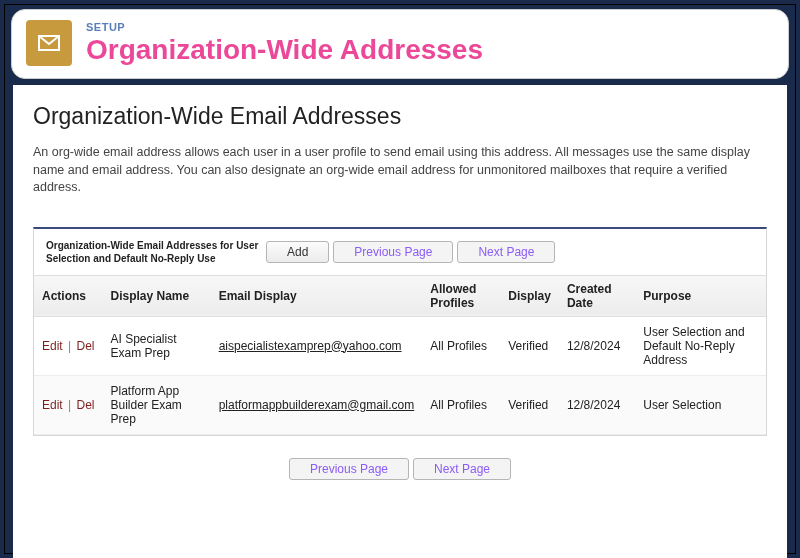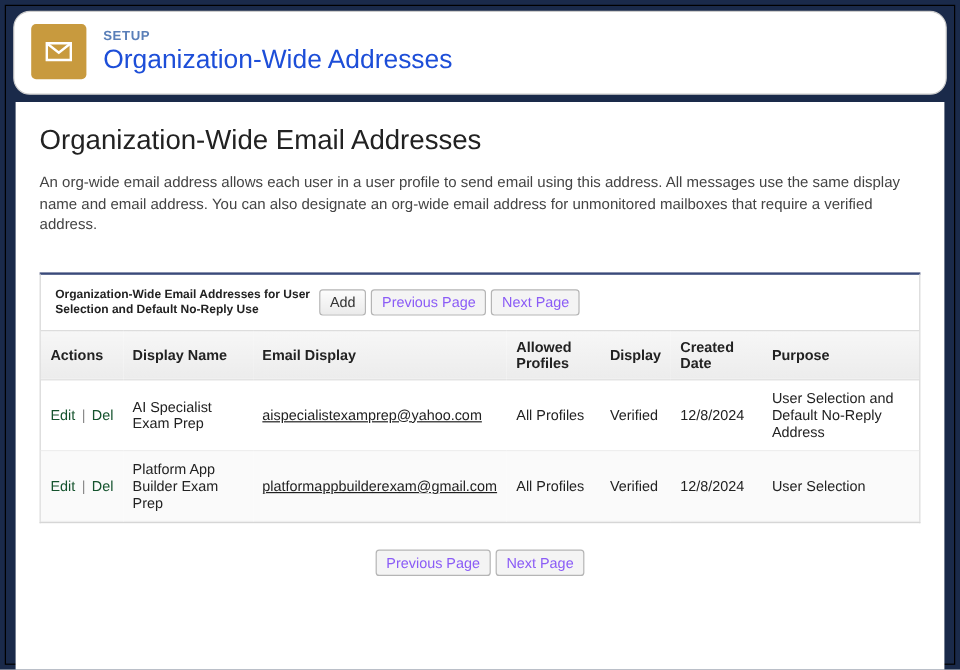--- a/index.html
+++ b/index.html
@@ -37,23 +37,23 @@
     justify-content: center;
   }
   .header-icon svg { width: 24px; height: 24px; fill: #fff; }
   .header-text .eyebrow {
     font-size: 11px;
     letter-spacing: 0.5px;
     color: #5a7fb8;
     font-weight: 600;
   }
   .header-text .title {
-    font-size: 22px;
-    font-weight: 400;
-    color: #1d4ed8;
+    font-size: 28px;
+    font-weight: 700;
+    color: #ec4899;
     margin-top: 1px;
   }
   .main-card {
     background: #fff;
     margin: 0 8px 8px 8px;
     padding: 18px 20px 80px 20px;
     min-height: 460px;
   }
   .page-title {
     font-size: 23px;
@@ -79,21 +79,21 @@
   .list-header-title {
     font-size: 10px;
     font-weight: 700;
     color: #222;
     width: 220px;
     line-height: 1.3;
   }
   .btn-row { display: flex; gap: 4px; }
   .btn {
     font-size: 12px;
-    padding: 3px 8px;
+    padding: 3px 20px;
     border: 1px solid #b5b5b5;
     border-radius: 3px;
     background: linear-gradient(#fcfcfc,#ebebeb);
     color: #333;
     cursor: pointer;
   }
   .btn.disabled {
     color: #8b5cf6;
     background: #f4f4f4;
     cursor: default;
@@ -112,21 +112,21 @@
     font-weight: 700;
     color: #222;
   }
   table.data td {
     padding: 8px 8px;
     border-bottom: 1px solid #eee;
     vertical-align: middle;
     color: #222;
   }
   table.data tr:nth-child(even) td { background: #fafafa; }
-  .action-link { color: #14532d; cursor: pointer; }
+  .action-link { color: #7f1d1d; cursor: pointer; }
   .action-sep { color: #888; padding: 0 2px; }
   .email-link { color: #222; text-decoration: underline; cursor: pointer; }
   .pager-bottom {
     display: flex;
     justify-content: center;
     gap: 4px;
     padding: 22px 0 8px 0;
   }
 </style>
 </head>

